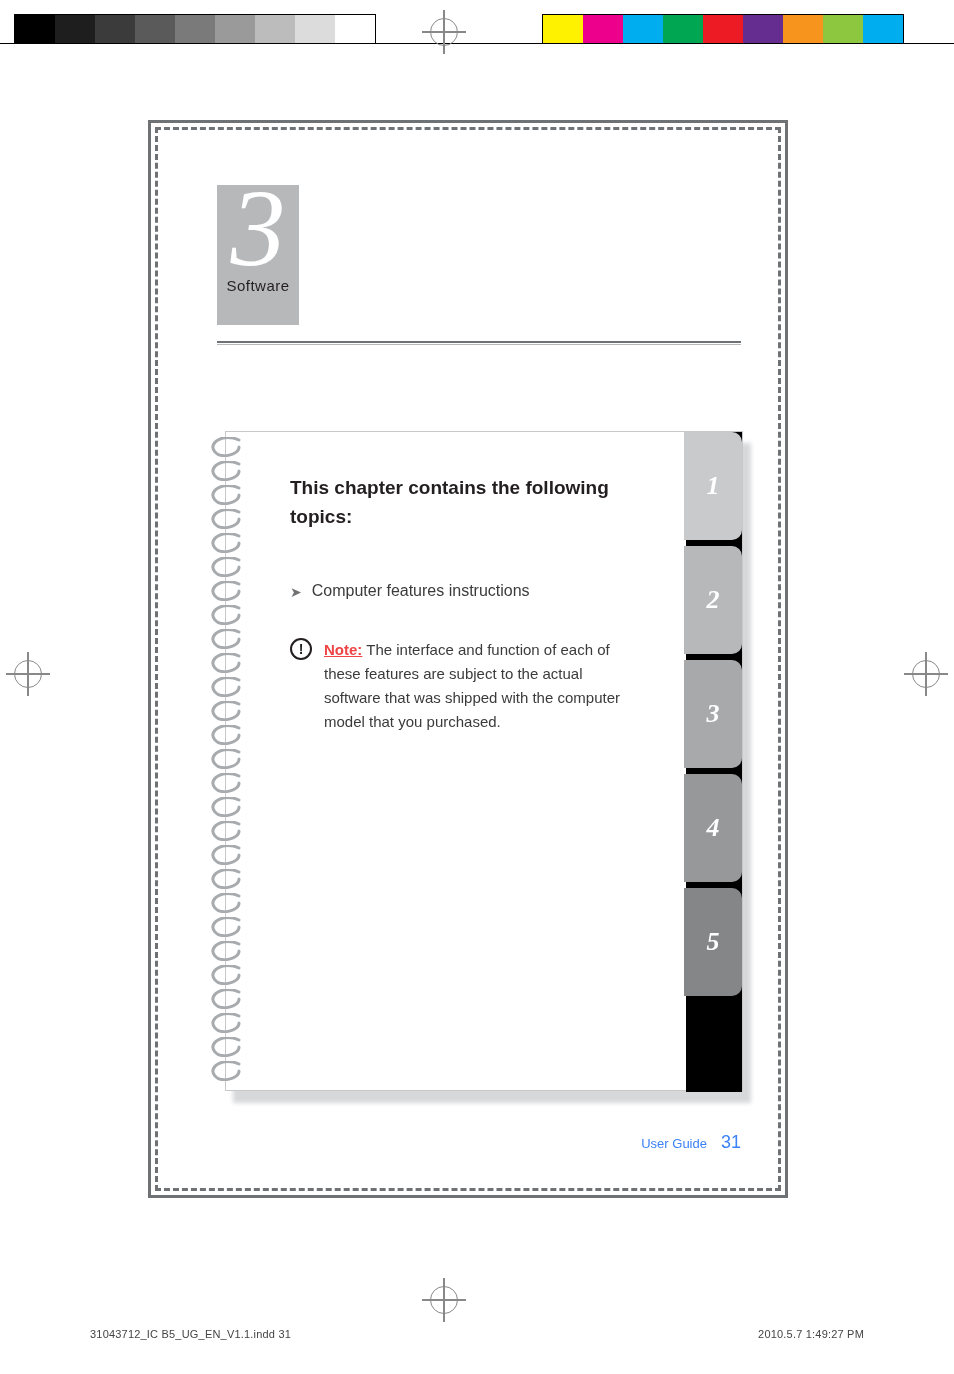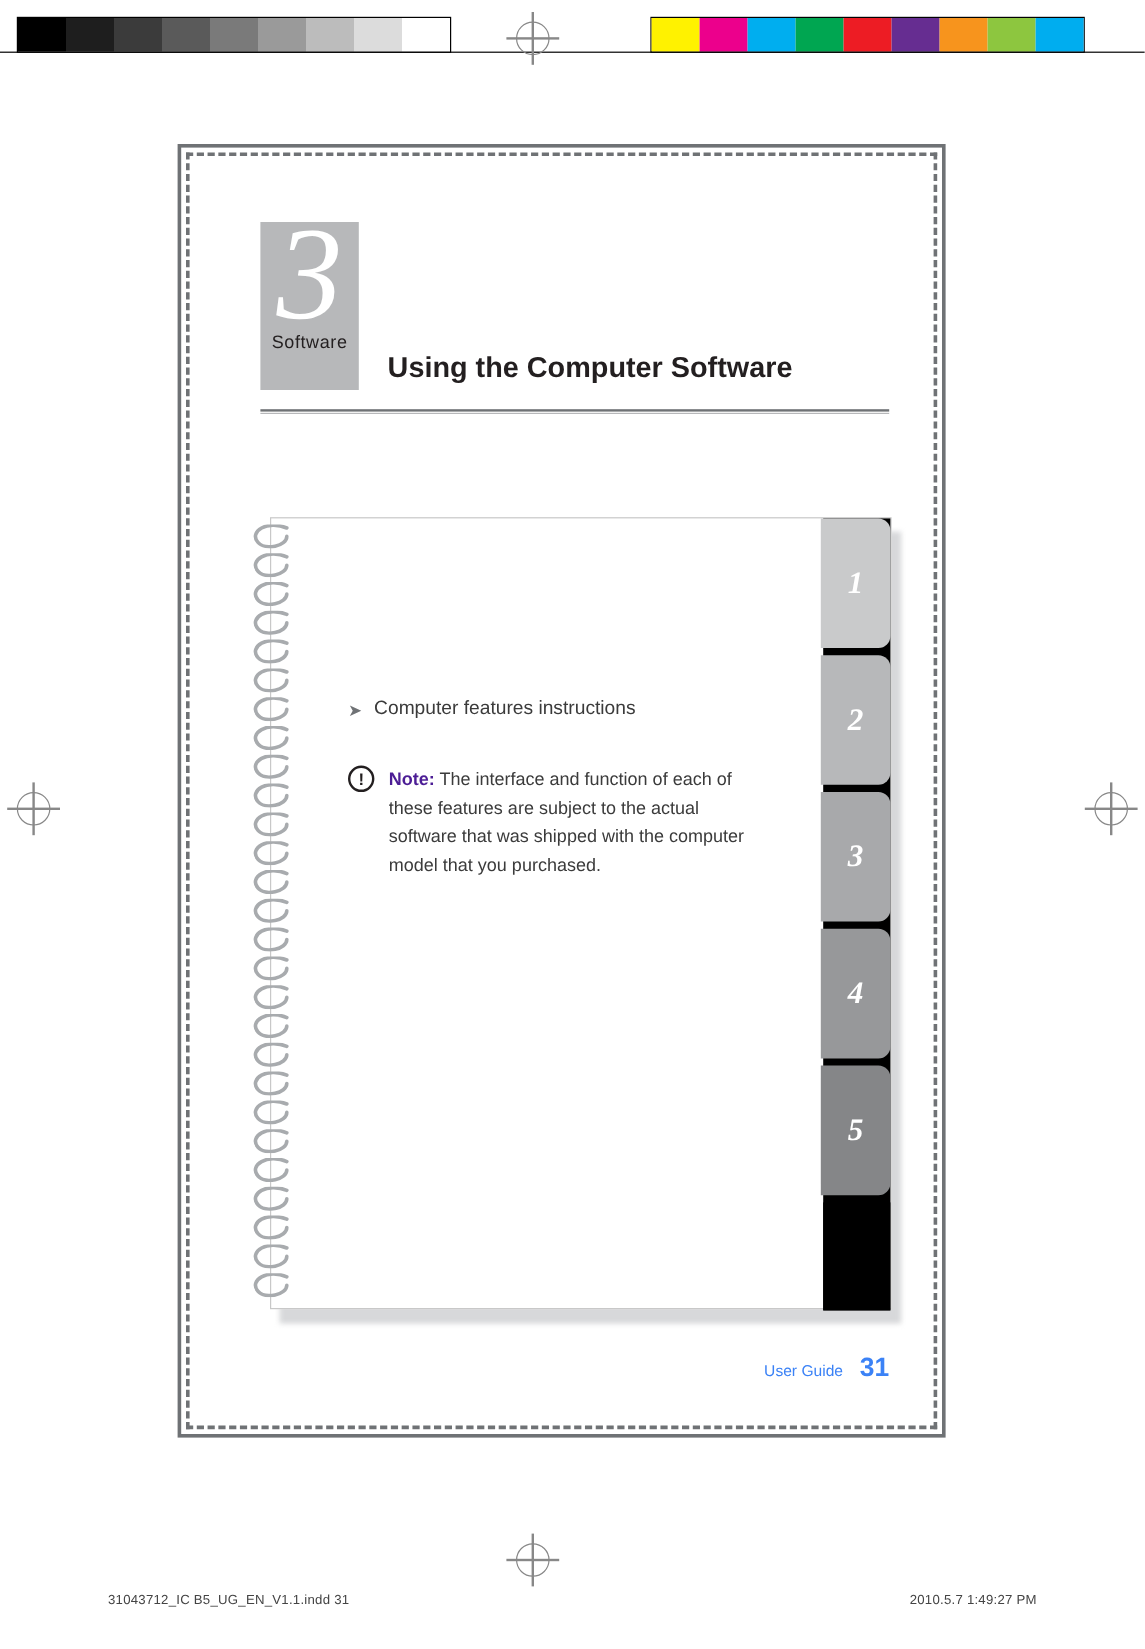--- a/index.html
+++ b/index.html
@@ -123,21 +123,21 @@
     border-radius: 50%;
     display: flex; align-items: center; justify-content: center;
     font-weight: bold; font-size: 14px;
     flex-shrink: 0;
   }
   .note-text {
     font-size: 15px;
     line-height: 1.6;
     color: #3b3b3b;
   }
-  .note-text b { color: #4c1d95; }
+  .note-text b { color: #ef4444; text-decoration: underline; }
 
   
   .spiral {
     position: absolute;
     top: 300px; left: 44px;
     display: flex; flex-direction: column;
     gap: 4px;
   }
   .spiral .ring {
     width: 34px; height: 20px;
@@ -174,21 +174,21 @@
   .tabs .filler { flex: 1; background: #000; }
 
   
   .footer {
     position: absolute;
     bottom: 28px; right: 30px;
     font-size: 13px;
     color: #3b82f6;
     display: flex; align-items: baseline; gap: 14px;
   }
-  .footer .bold { font-size: 22px; font-weight: bold; }
+  .footer .bold { font-size: 18px; }
 
   
   .imprint {
     position: absolute;
     bottom: 34px; left: 90px; right: 90px;
     font-size: 11px;
     color: #444;
     display: flex; justify-content: space-between;
     font-family: "Helvetica Neue", Arial, sans-serif;
     letter-spacing: 0.2px;
@@ -245,26 +245,26 @@
 </div>
 
 <div class="page-outer">
   <div class="page-dash"></div>
   <div class="page-inner">
 
     <div class="chapter-block">
       <div class="chapter-num">3</div>
       <div class="chapter-label">Software</div>
     </div>
-    <div class="chapter-title">Using the Computer Software</div>
     <div class="hr1"></div>
 
     <div class="notebook-shadow"></div>
     <div class="notebook">
 
+      <div class="topics-heading">This chapter contains the following topics:</div>
 
       <div class="topic-list">
         <div class="topic-item">
           <span class="arrow">➤</span>
           <span>Computer features instructions</span>
         </div>
       </div>
 
       <div class="note-row">
         <div class="note-icon">!</div>

